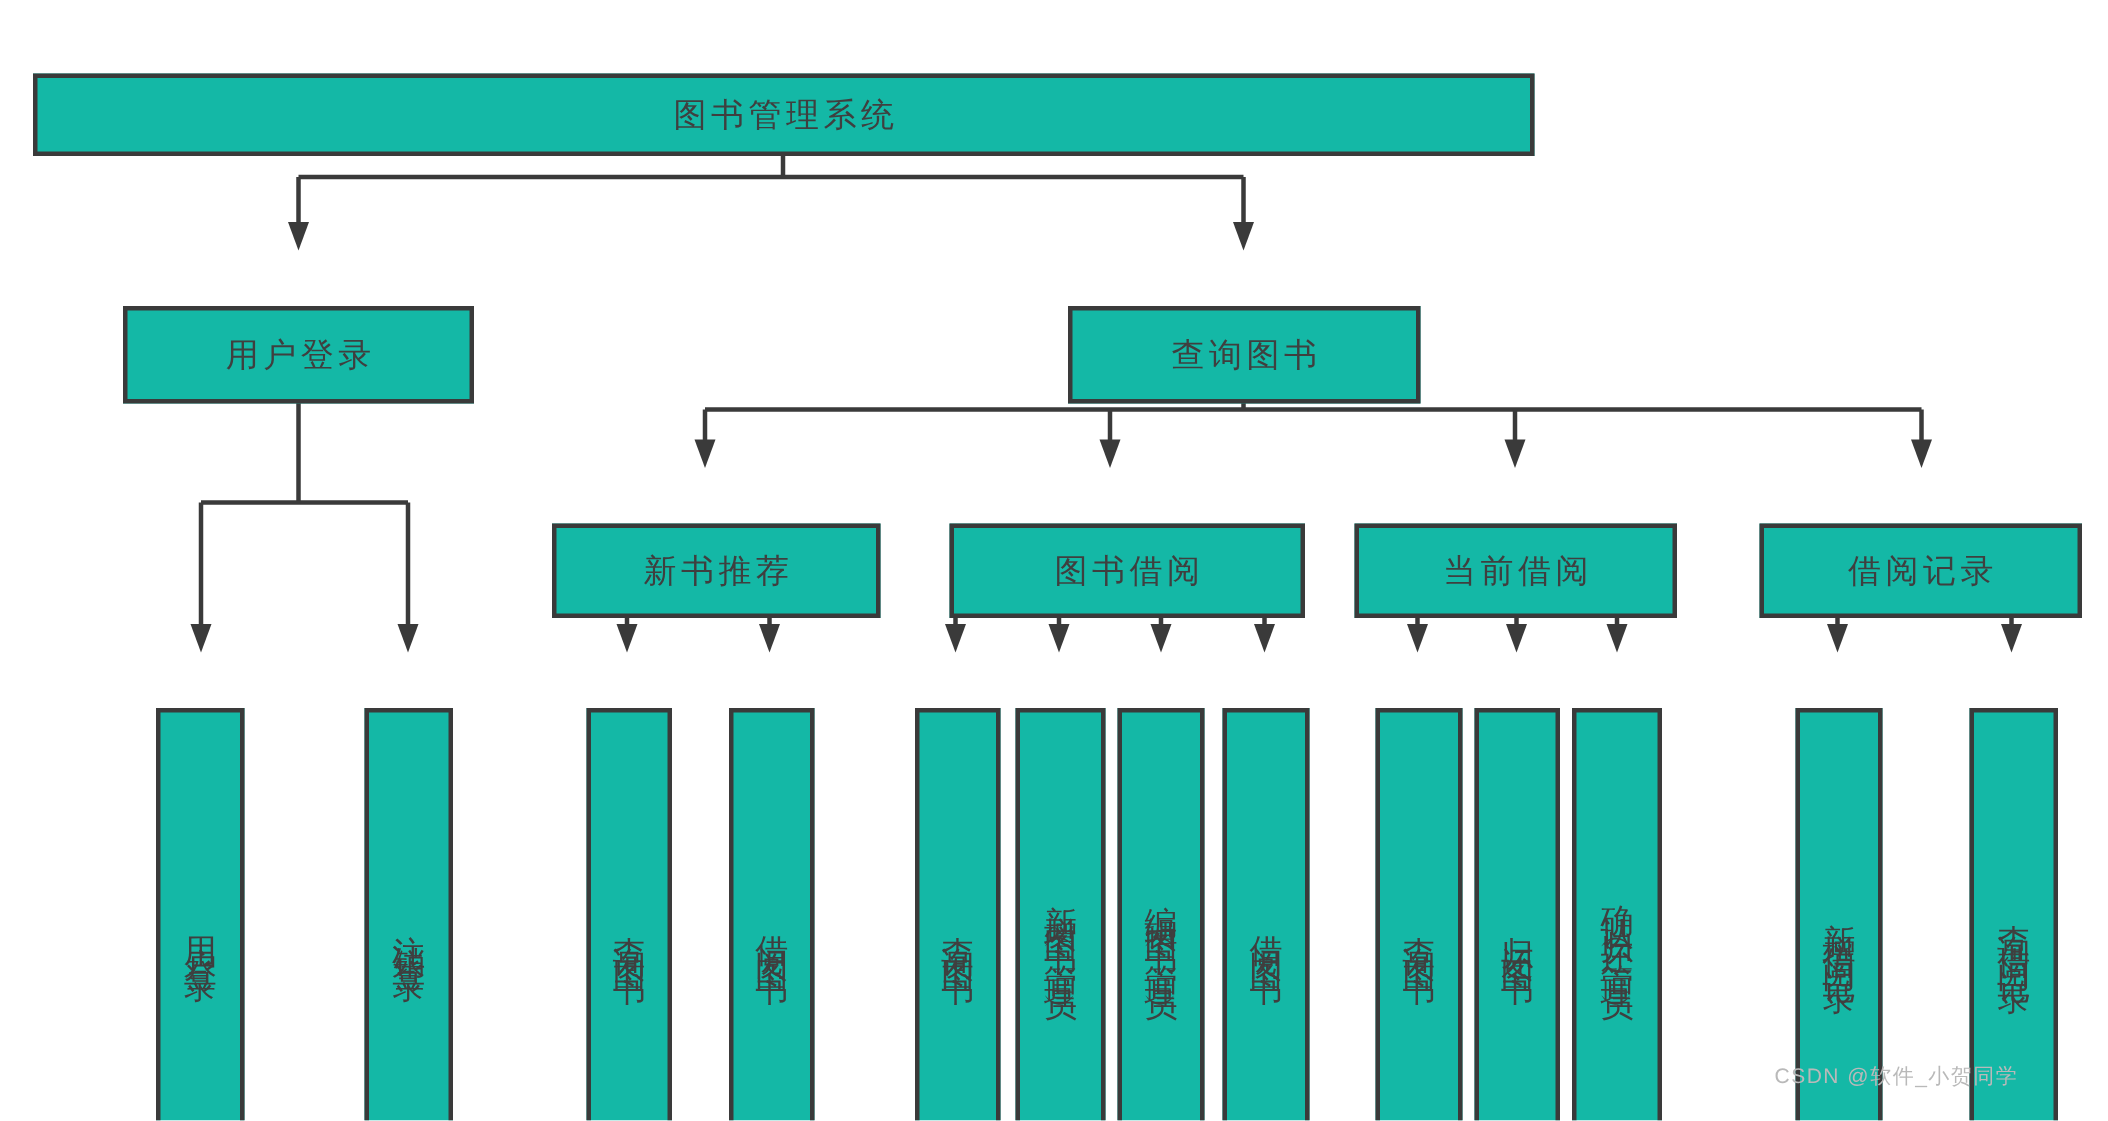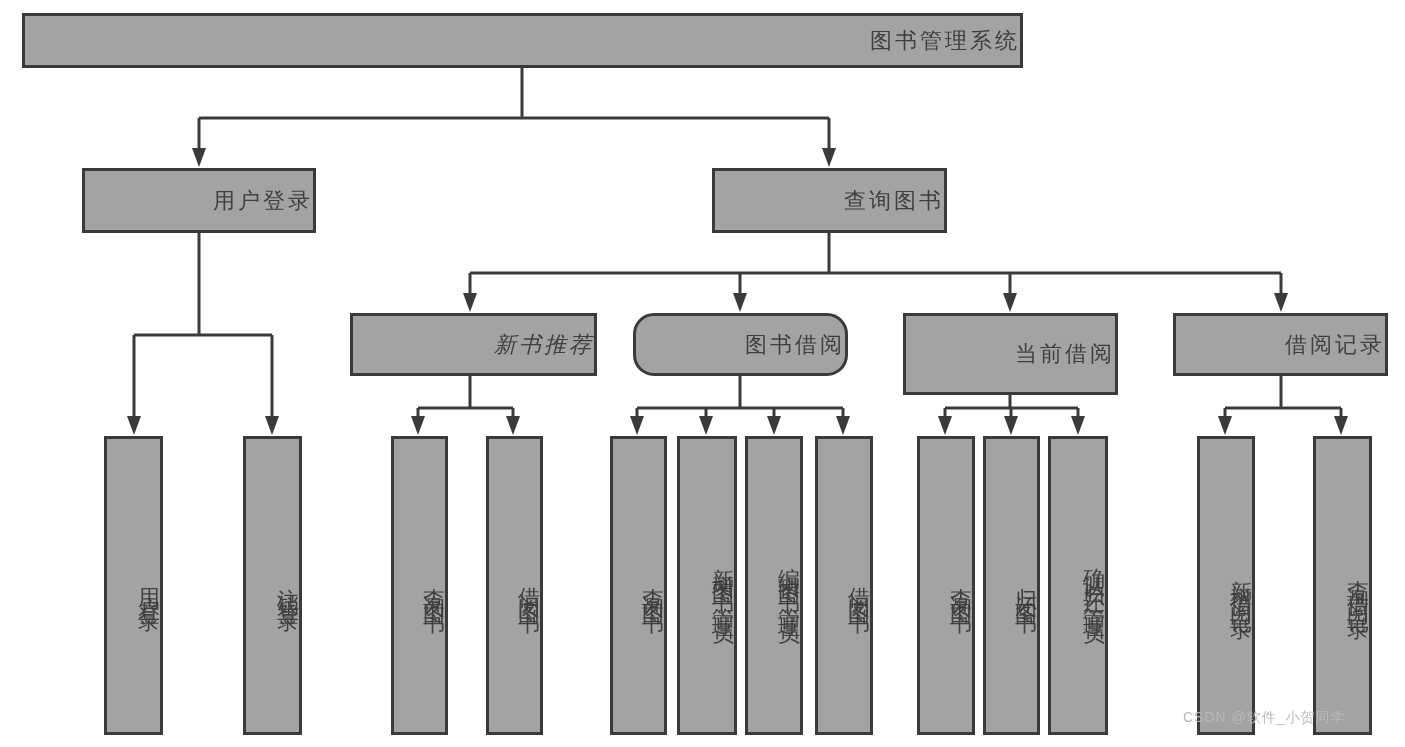--- a/index.html
+++ b/index.html
@@ -18,25 +18,26 @@
   .connectors {
     position: absolute;
     left: 0; top: 0;
     width: 1405px;
     height: 747px;
   }
   .node {
     position: absolute;
     box-sizing: border-box;
     border: 3px solid #3a3a3a;
-    background: #a3a3a3;
+    background: #14b8a6;
     display: flex;
     align-items: center;
-    justify-content: flex-end;
+    justify-content: center;
     color: #3f3f3f;
+    margin-top: 36px;
   }
   .node.h .label {
     font-size: 22px;
     letter-spacing: 3px;
     white-space: nowrap;
     text-indent: 3px; 
   }
   .node.v .label {
     writing-mode: vertical-rl;
     text-orientation: mixed;
@@ -137,27 +138,27 @@
     <span class="label">图书管理系统</span>
   </div>
 
   <div class="node h" style="left:82px; top:168px; width:234px; height:65px;">
     <span class="label">用户登录</span>
   </div>
   <div class="node h" style="left:712px; top:168px; width:235px; height:65px;">
     <span class="label">查询图书</span>
   </div>
 
-  <div class="node h" style="left:350px; top:313px; width:247px; height:63px;font-style:italic;">
+  <div class="node h" style="left:368px; top:313px; width:219px; height:63px;">
     <span class="label">新书推荐</span>
   </div>
-  <div class="node h" style="left:633px; top:313px; width:215px; height:63px;border-radius:21px;">
+  <div class="node h" style="left:633px; top:313px; width:237px; height:63px;">
     <span class="label">图书借阅</span>
   </div>
-  <div class="node h" style="left:903px; top:313px; width:215px; height:82px;">
+  <div class="node h" style="left:903px; top:313px; width:215px; height:63px;">
     <span class="label">当前借阅</span>
   </div>
   <div class="node h" style="left:1173px; top:313px; width:215px; height:63px;">
     <span class="label">借阅记录</span>
   </div>
 
   <div class="node v" style="left:104px; top:436px; width:59px; height:299px;">
     <span class="label">用户登录</span>
   </div>
   <div class="node v" style="left:243px; top:436px; width:59px; height:299px;">

